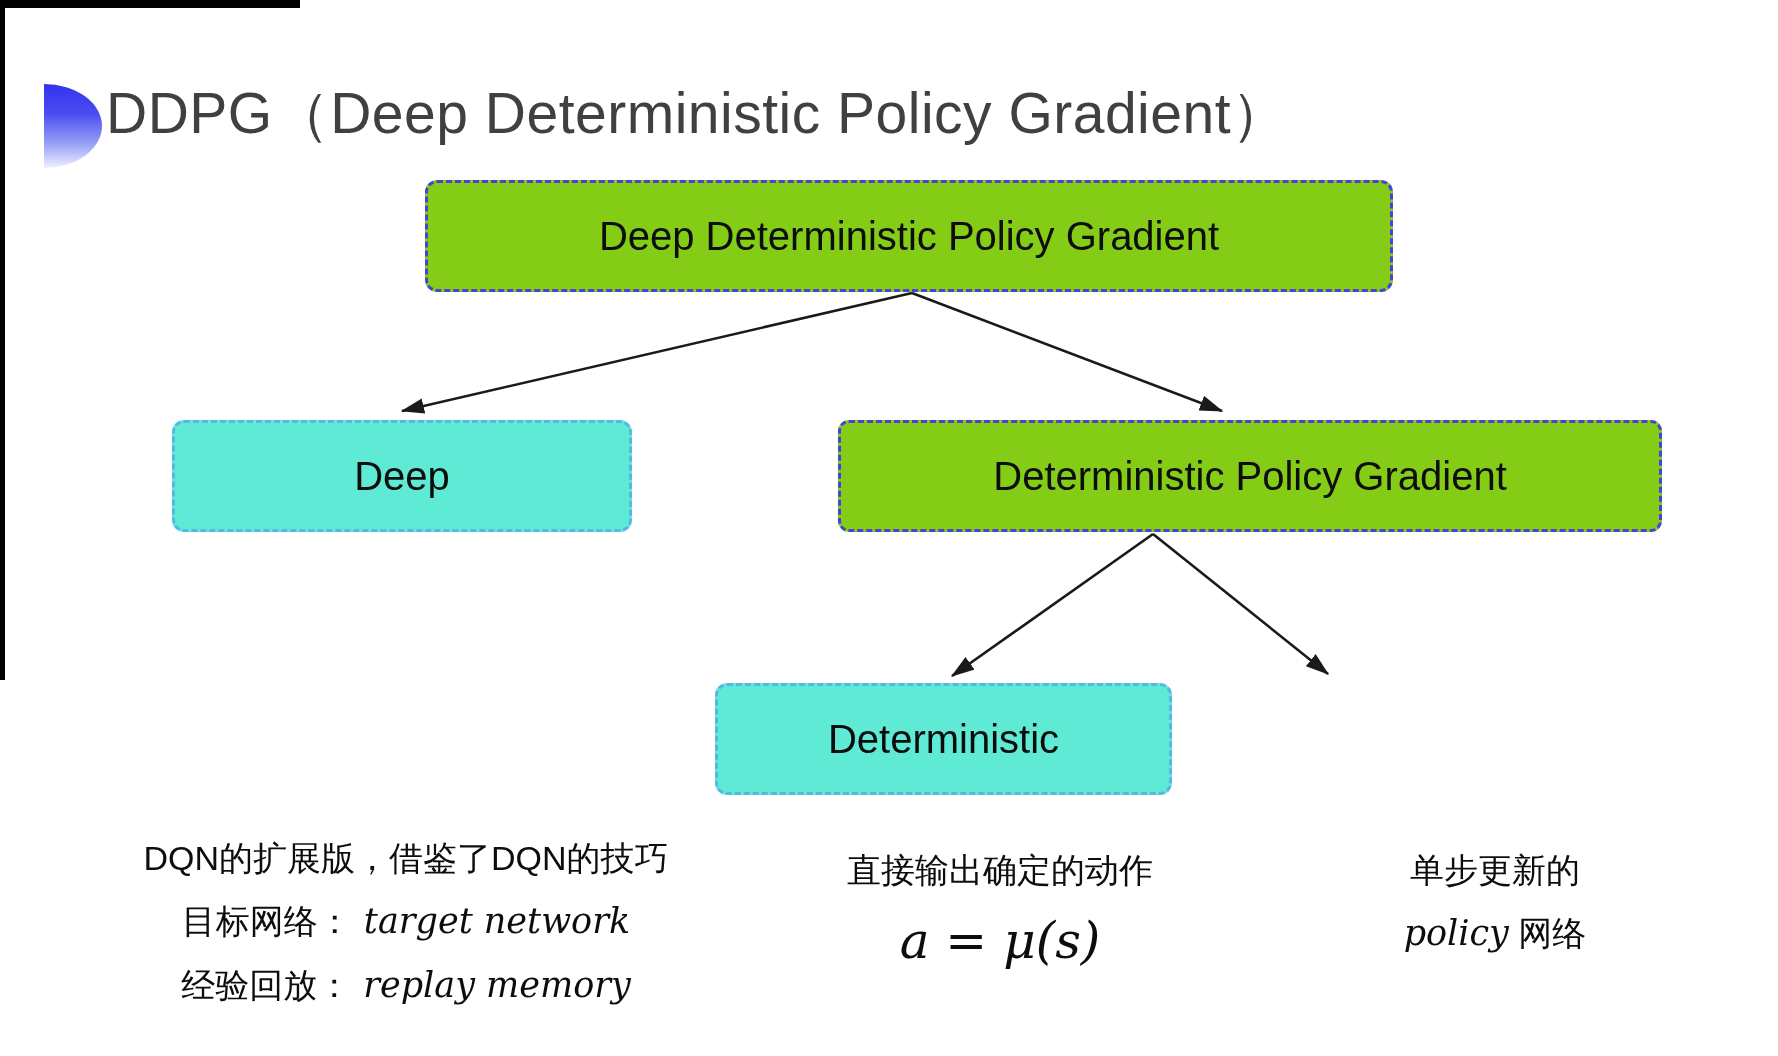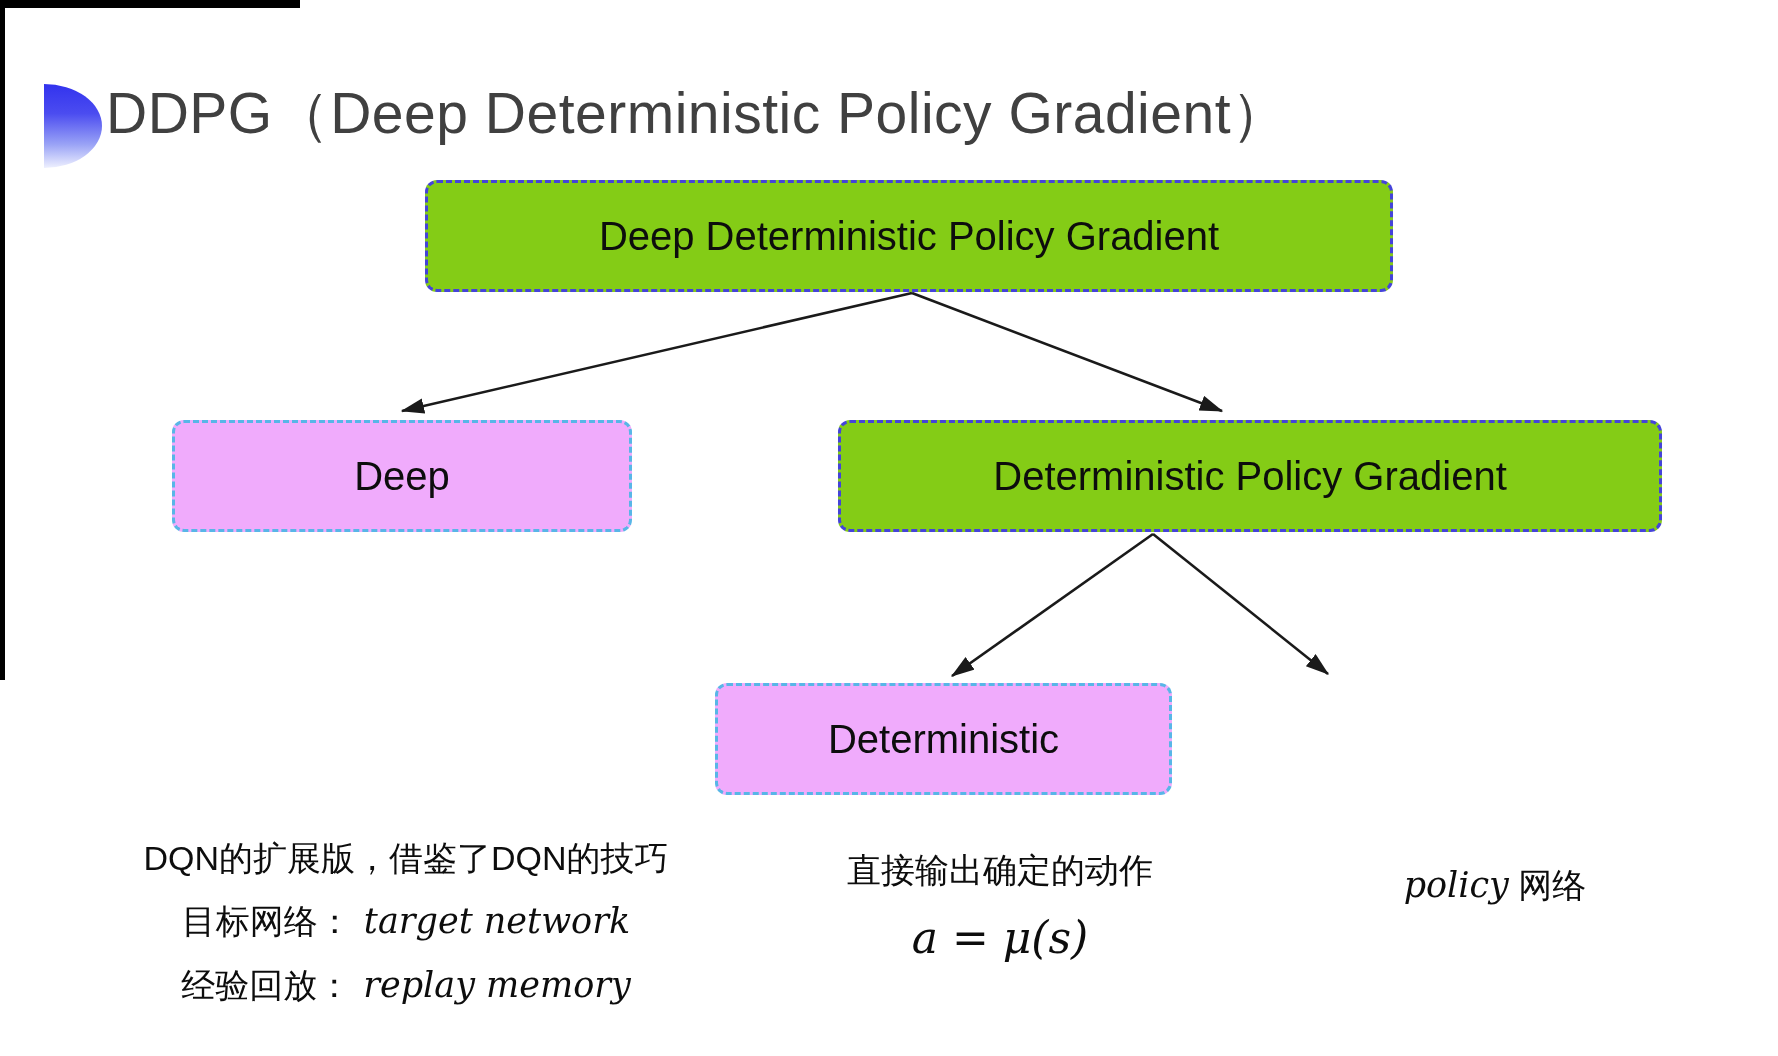--- a/index.html
+++ b/index.html
@@ -22,37 +22,37 @@
     font-size:57px;font-weight:500;letter-spacing:0.5px;color:#404040;white-space:nowrap;
   }
 
   
   .node{
     position:absolute;display:flex;align-items:center;justify-content:center;
     border-radius:12px;font-size:40px;font-weight:500;color:#0d0d0d;white-space:nowrap;
     box-sizing:border-box;
   }
   .node.purple{background:#84cc16;border:3px dashed #4543da;}
-  .node.cyan{background:#f0abfc;border:3px dashed #58b6e7;}
+  .node.cyan{background:#5eead4;border:3px dashed #58b6e7;}
   .node-root{left:425px;top:180px;width:968px;height:112px;}
   .node-deep{left:172px;top:420px;width:460px;height:112px;}
-  .node-dpg{left:838px;top:420px;width:824px;height:112px;}
+  .node-dpg{left:838px;top:420px;width:824px;height:112px;border-radius:11px;}
   .node-det{left:715px;top:683px;width:457px;height:112px;}
   .node-pg{left:1262px;top:683px;width:460px;height:112px;}
 
   .arrows{position:absolute;left:0;top:0;width:1778px;height:1056px;pointer-events:none;}
 
   
   .note{position:absolute;text-align:center;font-size:34px;line-height:1.1;color:#0d0d0d;}
   .note .row{margin-bottom:25px;white-space:nowrap;}
   .note .row:last-child{margin-bottom:0;}
   .it{font-family:"DejaVu Serif", serif;font-style:italic;font-size:35px;}
   .note-dqn{left:100px;top:840px;width:612px;}
   .note-det{left:800px;top:852px;width:400px;}
-  .note-det .formula{font-size:44px;margin-top:14px;}
+  .note-det .formula{font-size:50px;margin-top:14px;}
   .note-pg{left:1330px;top:852px;width:330px;}
   .note-pg .row2{margin-top:14px;}
   .gap{margin-left:12px;}
 </style>
 </head>
 <body>
 
 <div class="stage">
 
   <div class="artifact-top"></div>
@@ -103,18 +103,21 @@
   </div>
 
   <div class="note note-det">
     <div class="row">
       <span>直接输出确定的动作</span>
     </div>
     <div class="row formula it">a = μ(s)</div>
   </div>
 
   <div class="note note-pg">
+    <div class="row">
+      <span>单步更新的</span>
+    </div>
     <div class="row row2">
       <span class="it">policy</span><span> 网络</span>
     </div>
   </div>
 
 </div>
 
 </body></html>

